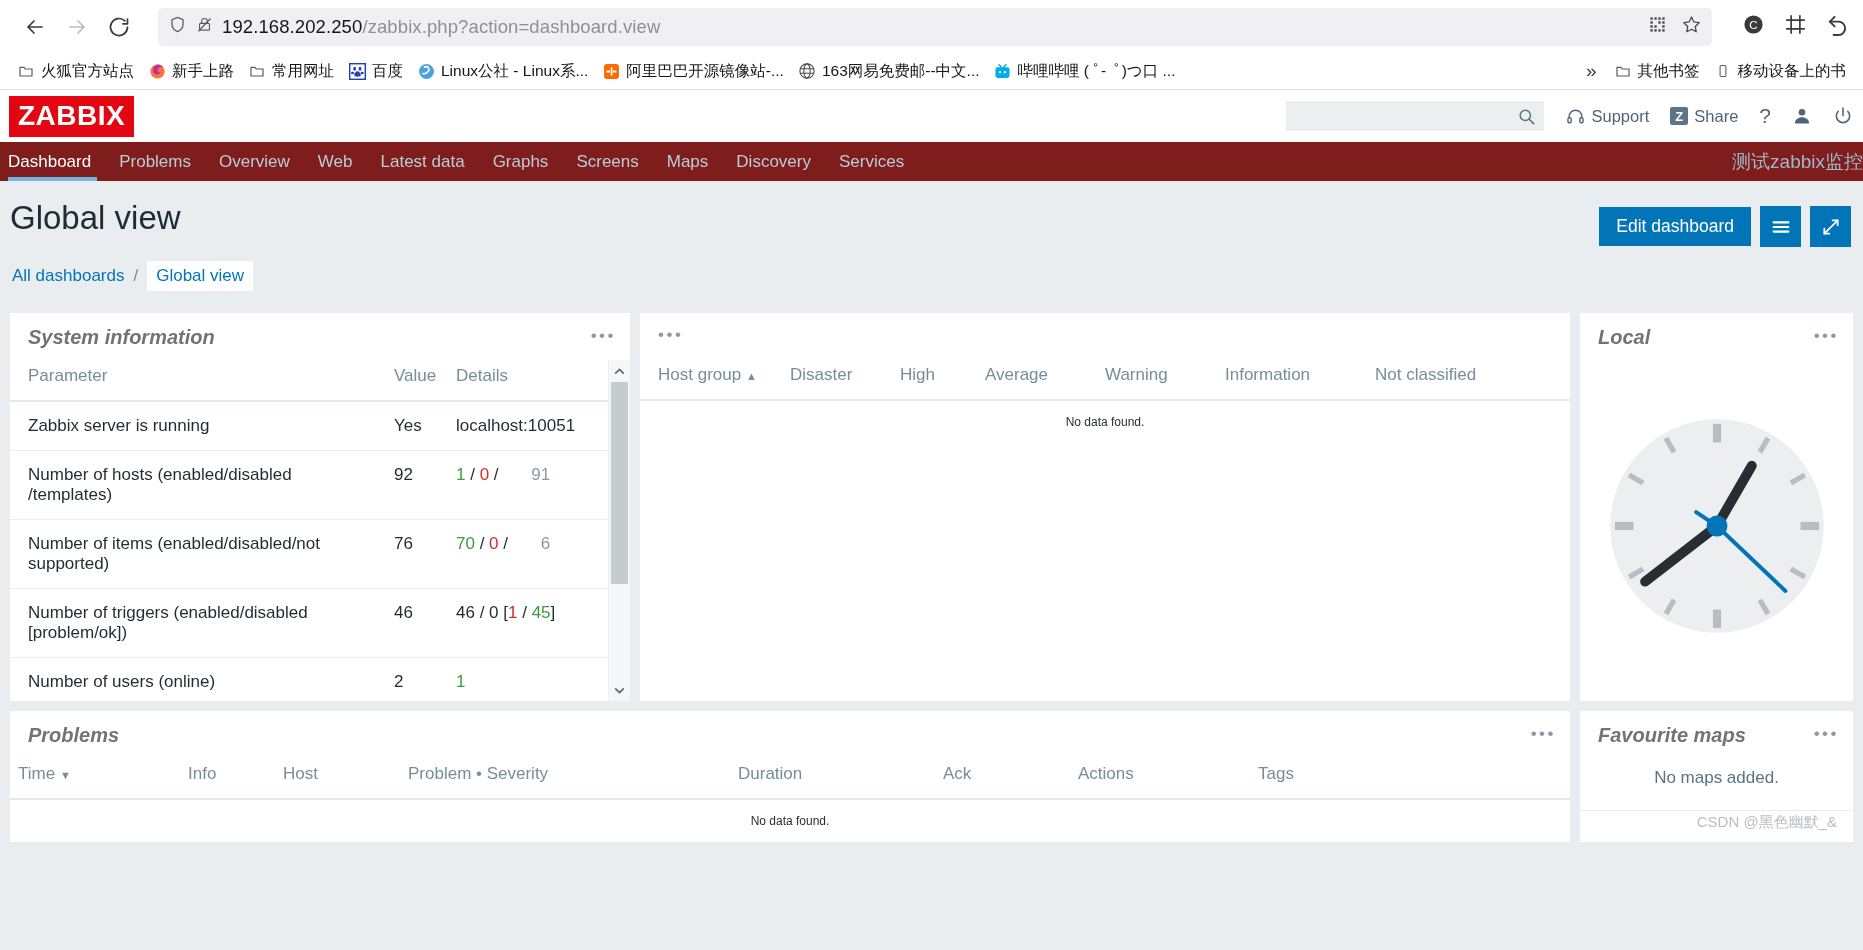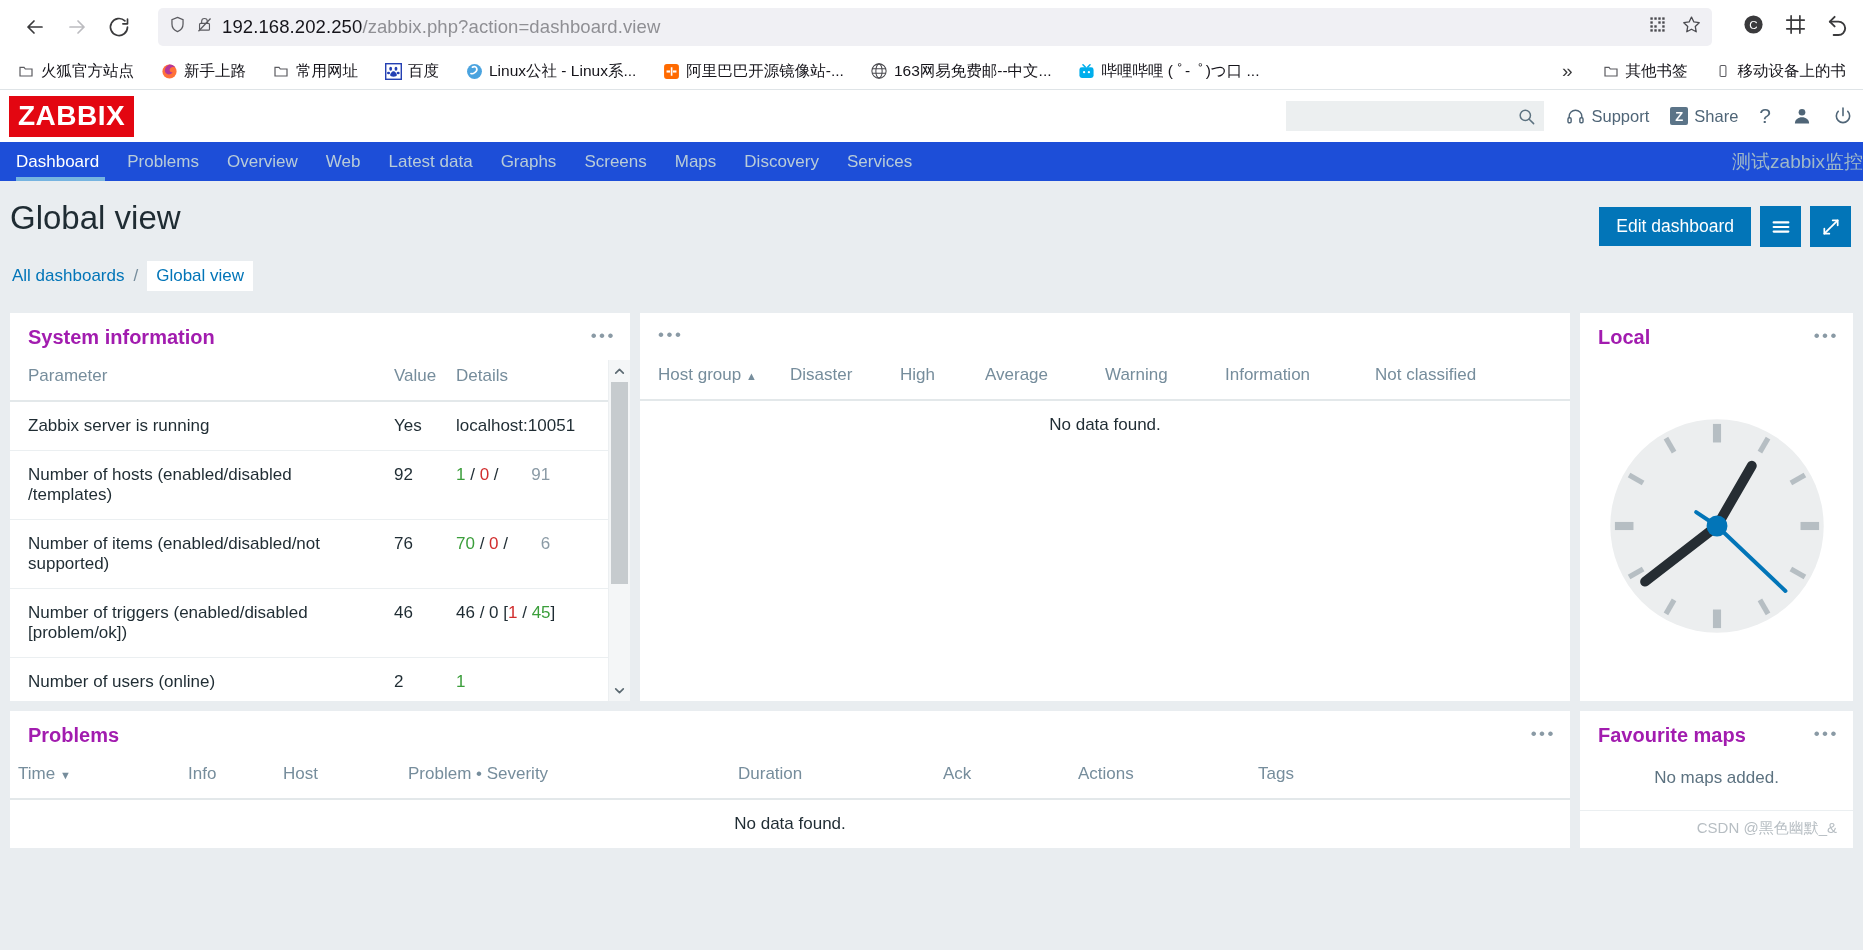--- a/index.html
+++ b/index.html
@@ -32,21 +32,21 @@
     flex: 1; font-size: 18.5px; color: #15141a; white-space: nowrap;
     overflow: hidden; text-overflow: ellipsis; letter-spacing: .1px;
   }
   .url-text .dim { color: #8f8f94; }
   .url-icons { display: flex; align-items: center; gap: 14px; flex: none; color: #4a4a4f; }
   .toolbar-right { display: flex; align-items: center; gap: 20px; padding-left: 14px; color: #3a3a3c; }
 
   
   .bookmarks {
     height: 36px; display: flex; align-items: center;
-    padding: 0 10px; gap: 12px; background: #fff;
+    padding: 0 10px; gap: 0; background: #fff;
     font-size: 15.5px; color: #15141a; overflow: hidden;
   }
   .bm {
     display: flex; align-items: center; gap: 6px;
     padding: 3px 7px; border-radius: 4px; white-space: nowrap; flex: none;
   }
   .bm-ico { width: 18px; height: 18px; display: flex; align-items: center; justify-content: center; flex: none; }
   .bm-spacer { flex: 1; min-width: 6px; }
   .chev { font-size: 19px; color: #3a3a3c; padding: 0 10px; flex: none; }
 
@@ -89,22 +89,22 @@
   }
   .share-badge {
     background: #5b7488; color: #fff; font-weight: 700; font-size: 13px;
     width: 18px; height: 18px; display: flex; align-items: center;
     justify-content: center; border-radius: 2px;
   }
   .hdr-ico { color: #4f6577; display: flex; align-items: center; }
 
   
   .subnav {
-    height: 39px; background: #1d4ed8; display: flex; align-items: stretch;
-    padding-left: 8px; position: relative;
+    height: 39px; background: #7f1d1d; display: flex; align-items: stretch;
+    padding-left: 0; position: relative;
   }
   .subnav a {
     color: #b9ccd8; font-size: 17px; text-decoration: none;
     padding: 0 14px; display: flex; align-items: center; position: relative;
     white-space: nowrap;
   }
   .subnav a:first-child { padding-left: 8px; }
   .subnav a.active { color: #fff; }
   .subnav a.active::after {
     content: ""; position: absolute; left: 8px; right: 8px; bottom: 0;
@@ -150,42 +150,42 @@
     grid-template-columns: 620px 930px 1fr;
     grid-template-rows: 388px 1fr;
   }
   .widget {
     background: #fff; display: flex; flex-direction: column;
     overflow: hidden; position: relative;
   }
   .w-head {
     display: flex; align-items: center; padding: 13px 14px 11px 18px;
   }
-  .w-title { font-size: 20px; font-weight: 700; color: #a21caf; flex: 1; }
+  .w-title { font-size: 20px; font-weight: 700; color: #737373; flex: 1; font-style: italic; }
   .w-dots {
     color: #8a9aa5; letter-spacing: 2.5px; font-size: 17px;
     line-height: 1; cursor: pointer; user-select: none; padding-bottom: 5px;
   }
   .w-body { flex: 1; overflow: hidden; position: relative; }
 
   table.zbx { width: 100%; border-collapse: collapse; font-size: 17px; }
   table.zbx th {
     text-align: left; color: #768d9c; font-weight: 400;
     padding: 6px 8px 14px; border-bottom: 2px solid #e3e8ea; white-space: nowrap;
   }
   table.zbx td {
     padding: 14px 8px; color: #1f2c33; border-bottom: 1px solid #ebeff1;
     vertical-align: top;
   }
   table.zbx tr:last-child td { border-bottom: none; }
   .green { color: #3b9e3b; }
   .red { color: #d12d2d; }
   .grey { color: #8a9aa5; margin-left: 28px; }
   .nodata {
-    text-align: center; color: #5c7280; font-size: 17px; padding: 22px 0;
+    text-align: center; color: #5c7280; font-size: 12px; padding: 22px 0;
     border-bottom: 1px solid #ebeff1;
   }
 
   
   .sysinfo-wrap { height: 100%; position: relative; padding-right: 22px; }
   .sysinfo-wrap table.zbx th:first-child { padding-left: 18px; }
   .sysinfo-wrap table.zbx td:first-child { padding-left: 18px; }
   .col-value { width: 62px; }
   .col-details { width: 160px; }
   .scrollbar {

